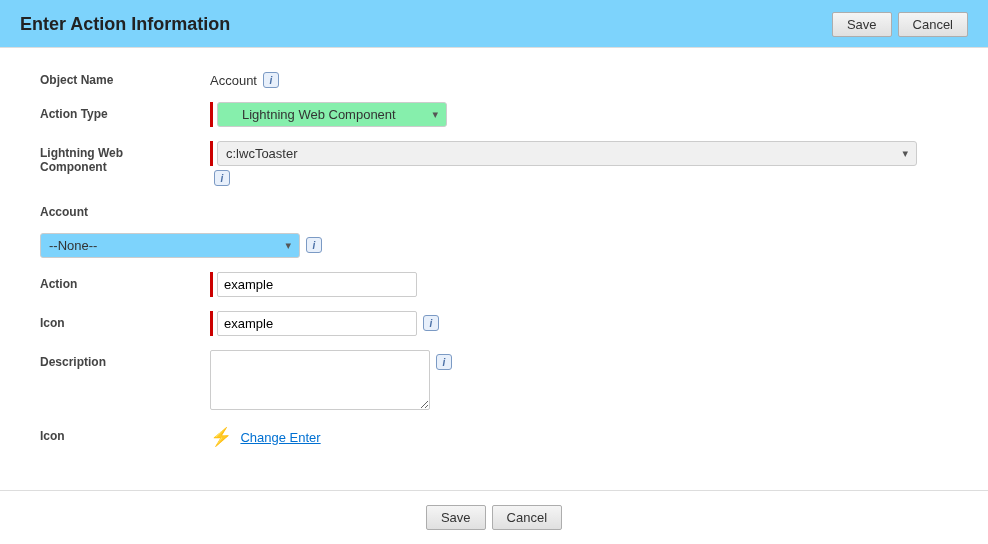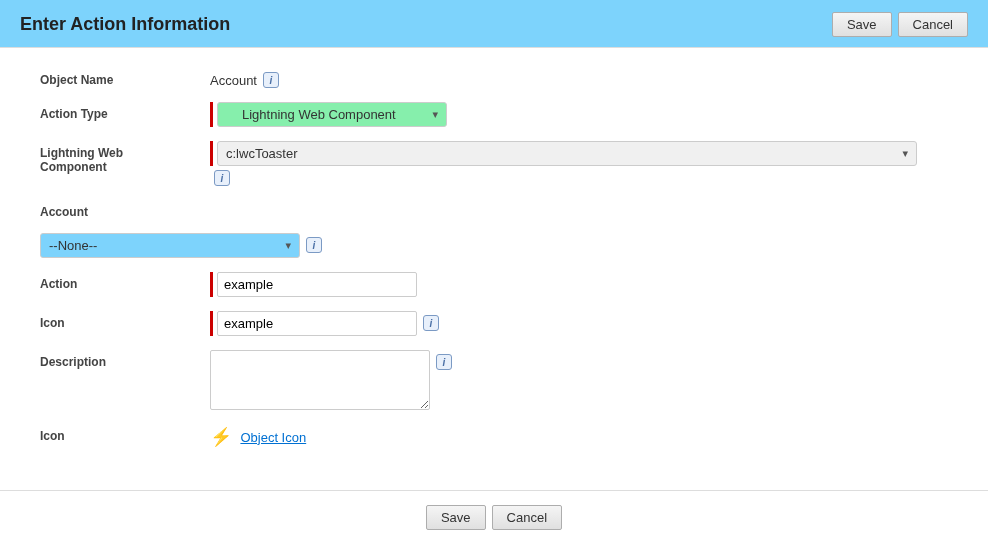--- a/index.html
+++ b/index.html
@@ -281,21 +281,21 @@
         <textarea class="textarea-input" style=""></textarea>
         <span class="info-icon-inline" style="margin-top:4px;">i</span>
       </div>
     </div>
 
     <div class="form-row">
       <div class="form-label">Icon</div>
       <div class="form-field">
         <div class="icon-area">
           <span class="lightning-bolt">⚡</span>
-          <a class="change-icon-link">Object Icon</a>
+          <a class="change-icon-link">Change Enter</a>
         </div>
       </div>
     </div>
 
   </div>
 
   <div class="footer">
     <button class="btn">Save</button>
     <button class="btn">Cancel</button>
   </div>

